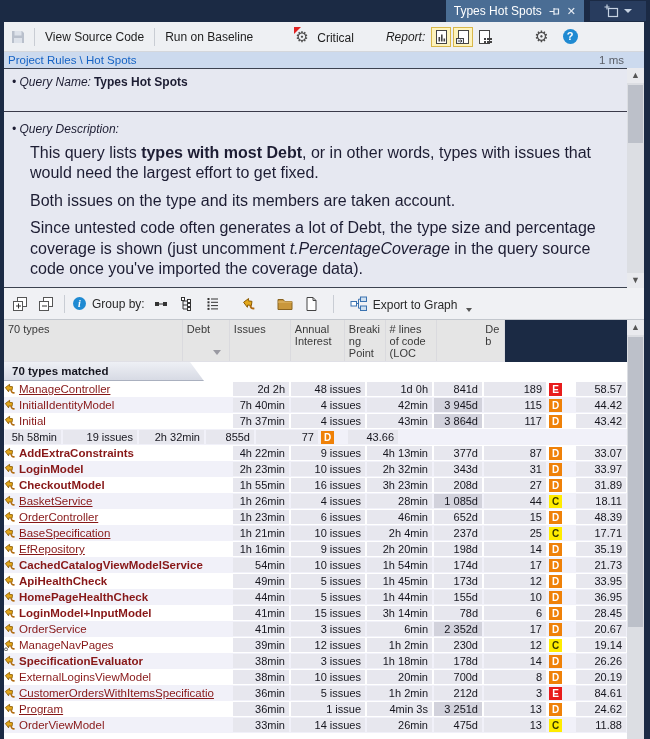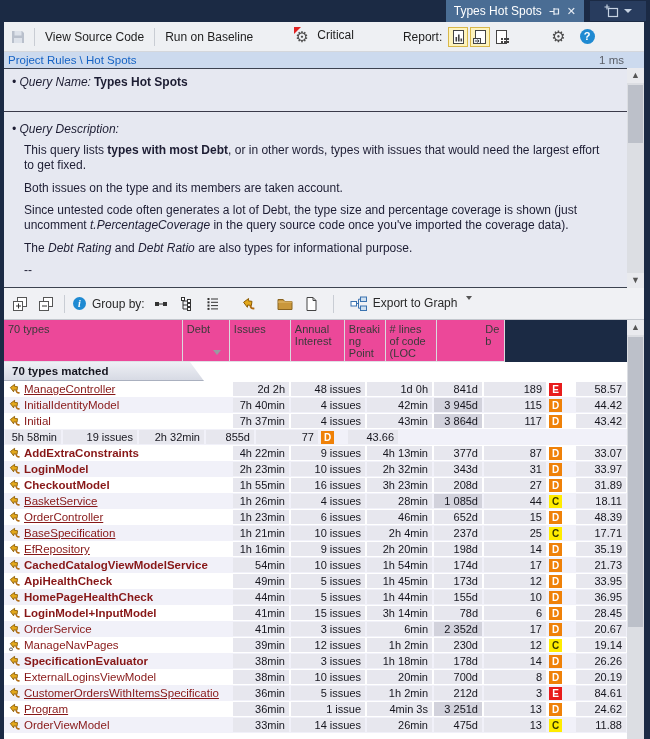--- a/index.html
+++ b/index.html
@@ -13,21 +13,21 @@
          display:flex; align-items:center; padding:0 8px; gap:7px; font-size:12px; }
   .tab .close { font-size:11px; color:#e8eef5; cursor:default; }
   .ctlbox { position:absolute; right:4px; top:1px; height:20px; width:56px; background:#283c5e;
             display:flex; align-items:center; justify-content:center; gap:5px; }
   .caret { width:0; height:0; border-left:4px solid transparent; border-right:4px solid transparent;
            border-top:4px solid #c6d2e2; }
 
   
   .toolbar { position:absolute; left:4px; top:22px; width:640px; height:30px; background:#eef0f3;
              display:flex; align-items:center; font-size:12px; color:#1e1e1e; border-bottom:1px solid #d4d7dc; }
-  .tbtn { display:flex; align-items:flex-start; gap:5px; padding:4px 8px; cursor:default; }
+  .tbtn { display:flex; align-items:flex-end; gap:5px; padding:4px 8px; cursor:default; }
   .vsep { width:1px; height:18px; background:#c9cdd4; margin:0 2px; }
   .gearwrap { position:relative; width:17px; height:17px; }
   .gear { font-size:15px; color:#4d4d4d; line-height:17px; }
   .flag { position:absolute; left:-1px; top:-1px; width:0; height:0;
           border-top:7px solid #e02222; border-right:7px solid transparent; }
   .ricon { width:20px; height:20px; display:flex; align-items:center; justify-content:center;
            margin:0 1px; border:1px solid transparent; }
   .ricon.sel { background:#fdf3bd; border-color:#d9b84a; }
   .help { width:15px; height:15px; border-radius:50%; background:#1f8ad2; color:#fff; font-weight:bold;
           font-size:11px; text-align:center; line-height:15px; }
@@ -40,21 +40,21 @@
 
   
   .descpanel { position:absolute; left:4px; top:68px; width:623px; height:220px; background:#e6e8f1;
                border-top:1px solid #3c4250; border-bottom:1px solid #3c4250; color:#1d1d33;
                padding:6px 8px 0 8px; overflow:hidden; }
   .qname { font-size:12px; }
   .qlabel { font-style:italic; }
   .qname b { margin-left:3px; }
   .dline { height:1px; background:#3a3a4a; margin:22px 0 10px -8px; width:623px; }
   .qdesc-label { font-style:italic; font-size:12px; }
-  .para { font-size:12px; line-height:1.28; margin:7px 12px; }
+  .para { font-size:16px; line-height:1.28; margin:7px 18px; }
   .para .b { font-weight:bold; } .para .i { font-style:italic; }
 
   
   .sb { position:absolute; width:17px; background:#dcdee3; }
   .sb-desc { left:627px; top:68px; height:220px; }
   .sb-table { left:627px; top:320px; height:419px; }
   .sbtn { position:absolute; left:0; width:17px; height:15px; background:#e9eaee; color:#555;
           text-align:center; font-size:9px; line-height:15px; }
   .sbtn.up { top:0; } .sbtn.down { bottom:0; }
   .sthumb { position:absolute; left:1px; width:15px; background:#bcc0c9; }
@@ -63,40 +63,40 @@
   .groupbar { position:absolute; left:4px; top:288px; width:640px; height:32px; background:#f0f1f4;
               border-bottom:1px solid #c3c7cd; display:flex; align-items:center; gap:6px;
               font-size:12px; color:#2a2a2a; padding:0 6px; }
   .gicon { display:flex; align-items:center; justify-content:center; width:20px; height:20px; }
   .info { width:13px; height:13px; border-radius:50%; background:#1f8ad2; color:#fff; font-size:10px;
           font-weight:bold; font-style:italic; text-align:center; line-height:13px; font-family:"Liberation Serif",serif; }
   .dcaret { width:0; height:0; border-left:3.5px solid transparent; border-right:3.5px solid transparent;
             border-top:4px solid #555; margin-left:3px; }
 
   
-  .thead { position:absolute; left:4px; top:320px; width:501px; height:42px; background:#ec4899;
+  .thead { position:absolute; left:4px; top:320px; width:501px; height:42px; background:#e5e5e5;
            display:flex; border-bottom:1px solid #e0e0e6; }
   .hcell { position:relative; font-size:11px; color:#3a3a3a; padding:3px 4px; border-right:1px solid #dadade;
            overflow-wrap:break-word; word-break:break-word; }
   .sortarrow { position:absolute; right:8px; bottom:6px; width:0; height:0;
                border-left:4px solid transparent; border-right:4px solid transparent; border-top:5px solid #9a9aa2; }
   .c-name{width:228px;} .c-debt{width:58px;} .c-issues{width:76px;} .c-int{width:67px;}
   .c-bp{width:50px;} .c-loc{width:64px;} .c-rate{width:28px;margin-left:44px;} .c-ratio{width:52px; border-right:none;}
 
   
   .grouprow { position:absolute; left:4px; top:362px; width:623px; height:19px; background:#fff; }
   .trap { width:200px; height:19px; background:linear-gradient(#eef0f5,#d7dae4);
           border-bottom:1px solid #aab0bf; clip-path:polygon(0 0, 186px 0, 200px 100%, 0 100%);
           font-size:11.5px; font-weight:bold; color:#15151f; line-height:19px; padding-left:8px; }
 
   
   .rows { position:absolute; left:4px; top:381px; width:623px; height:358px; background:#fff; overflow:hidden; }
   .row { display:flex; height:16px; align-items:center; }
   .row:nth-child(even) { background:#f1f1f9; }
-  .namecell { width:228px; display:flex; align-items:center; gap:3px; padding-left:5px; overflow:hidden;
+  .namecell { width:228px; display:flex; align-items:center; gap:3px; overflow:hidden;
               white-space:nowrap; }
   .tname { font-size:11.5px; color:#871717; white-space:nowrap; }
   .tname.link { text-decoration:underline; }
   .tname.bold { font-weight:bold; }
   .vcw { padding:0 1px; } 
   .vc { background:#e7e7ee; height:14px; line-height:14px; font-size:11px; color:#16161e;
         text-align:right; padding:0 4px; }
   .vc.hl { background:#d2d2dc; }
   .ratecell { width:28px; display:flex; align-items:center; }
   .badge { width:13px; height:13px; margin-left:2px; font-size:10px; font-weight:bold; text-align:center;
@@ -140,21 +140,21 @@
         <span>View Source Code</span>
       </span>
     <span class="vsep"></span>
     <span class="tbtn">
         <span>Run on Baseline</span>
       </span>
     <span class="tbtn" style="margin-left:26px;">
       <span class="gearwrap"><span class="gear">⚙</span><span class="flag"></span></span>
       <span>Critical</span>
     </span>
-    <span style="margin-left:41px;">Report:</span>
+    <span style="margin-left:24px;font-style:italic;">Report:</span>
     <span class="ricon sel" style="margin-left:6px;">
       <svg width="15" height="16" viewBox="0 0 15 16">
         <rect x="2.5" y="1.5" width="10" height="13" fill="#fff" stroke="#444"></rect>
         <rect x="4.5" y="8" width="1.6" height="4.5" fill="#444"></rect>
           <rect x="7" y="5.5" width="1.6" height="7" fill="#444"></rect>
           <rect x="9.5" y="9.5" width="1.6" height="3" fill="#444"></rect>
       </svg>
     </span>
     <span class="ricon sel">
       <svg width="16" height="16" viewBox="0 0 16 16">

